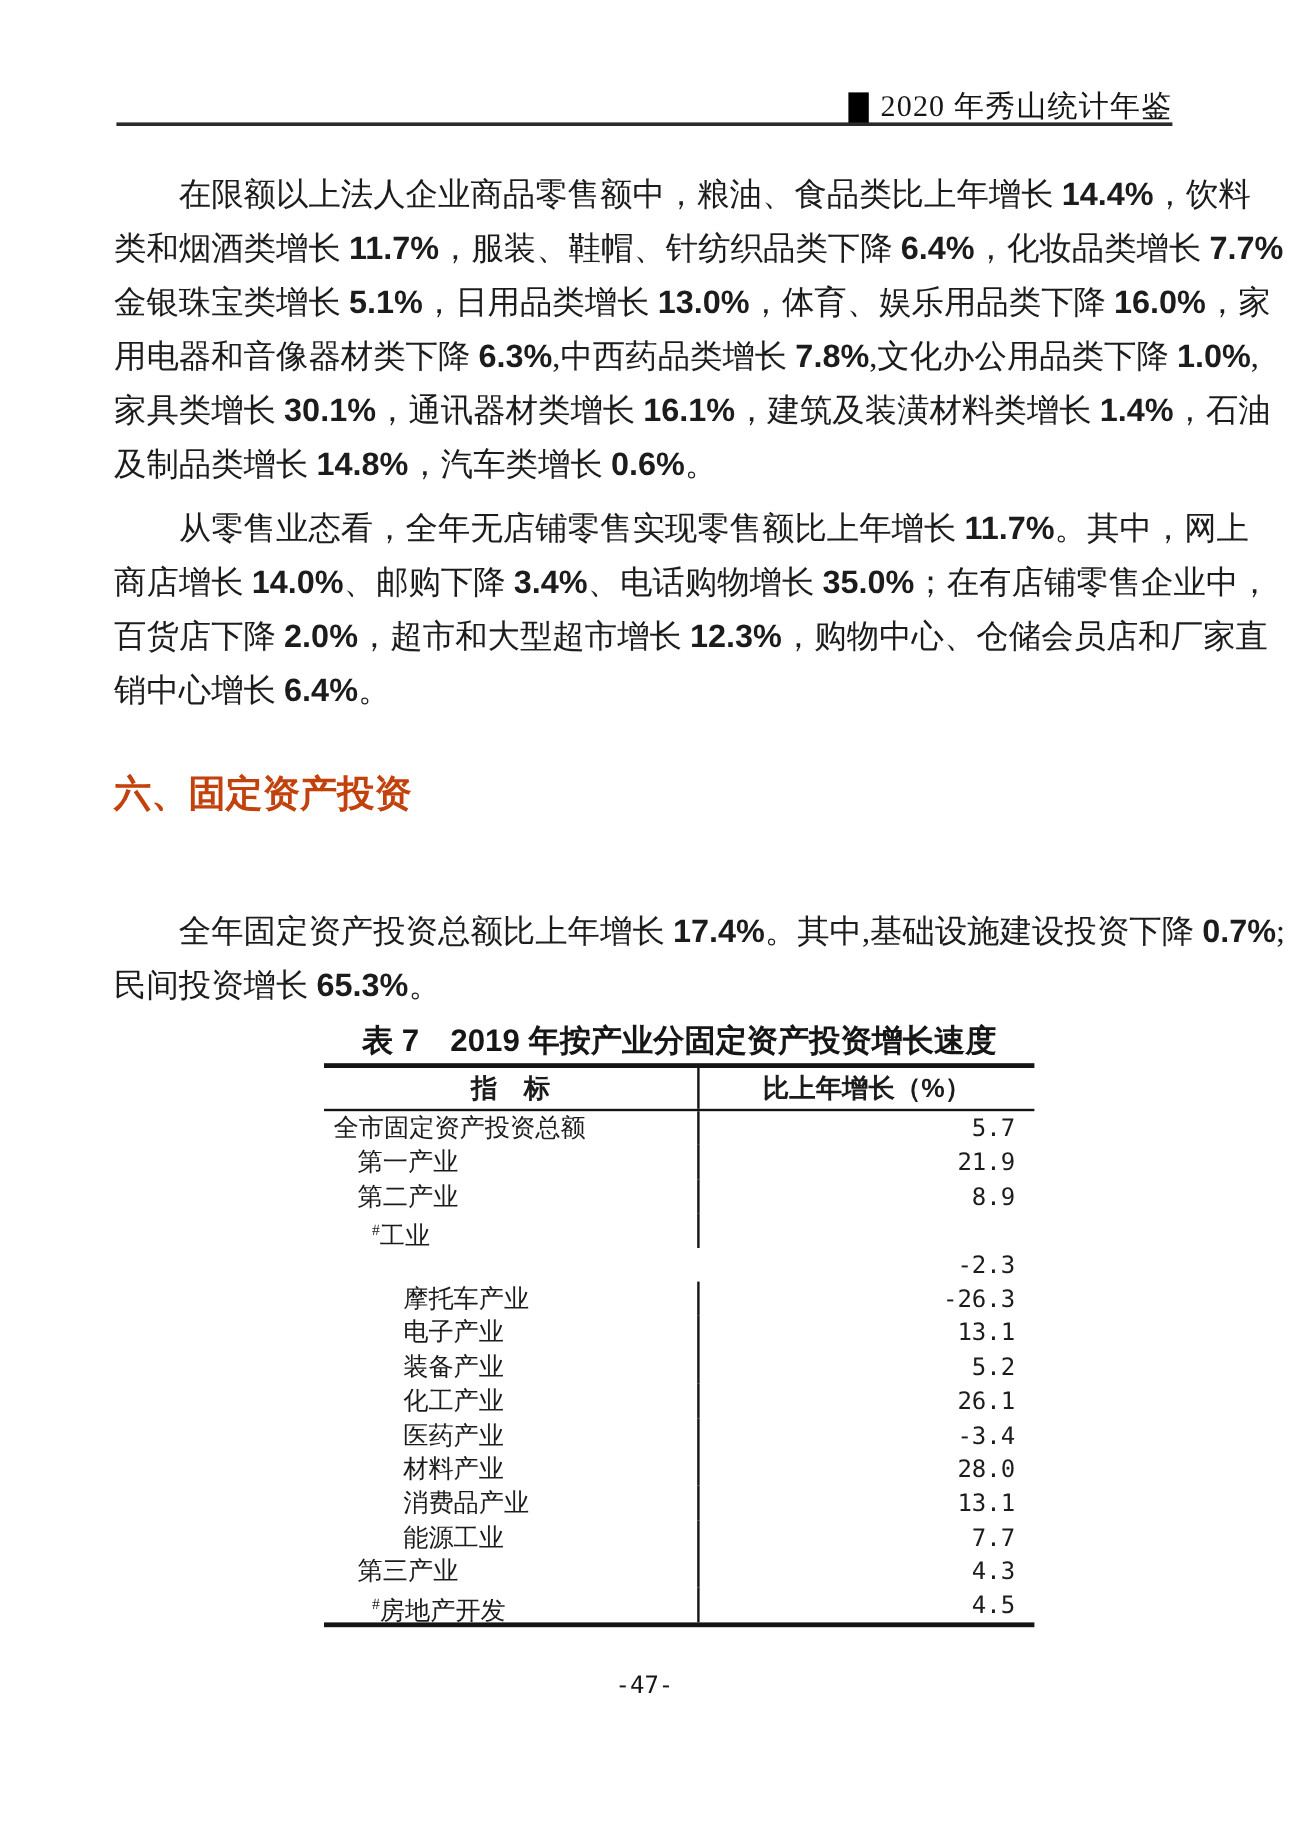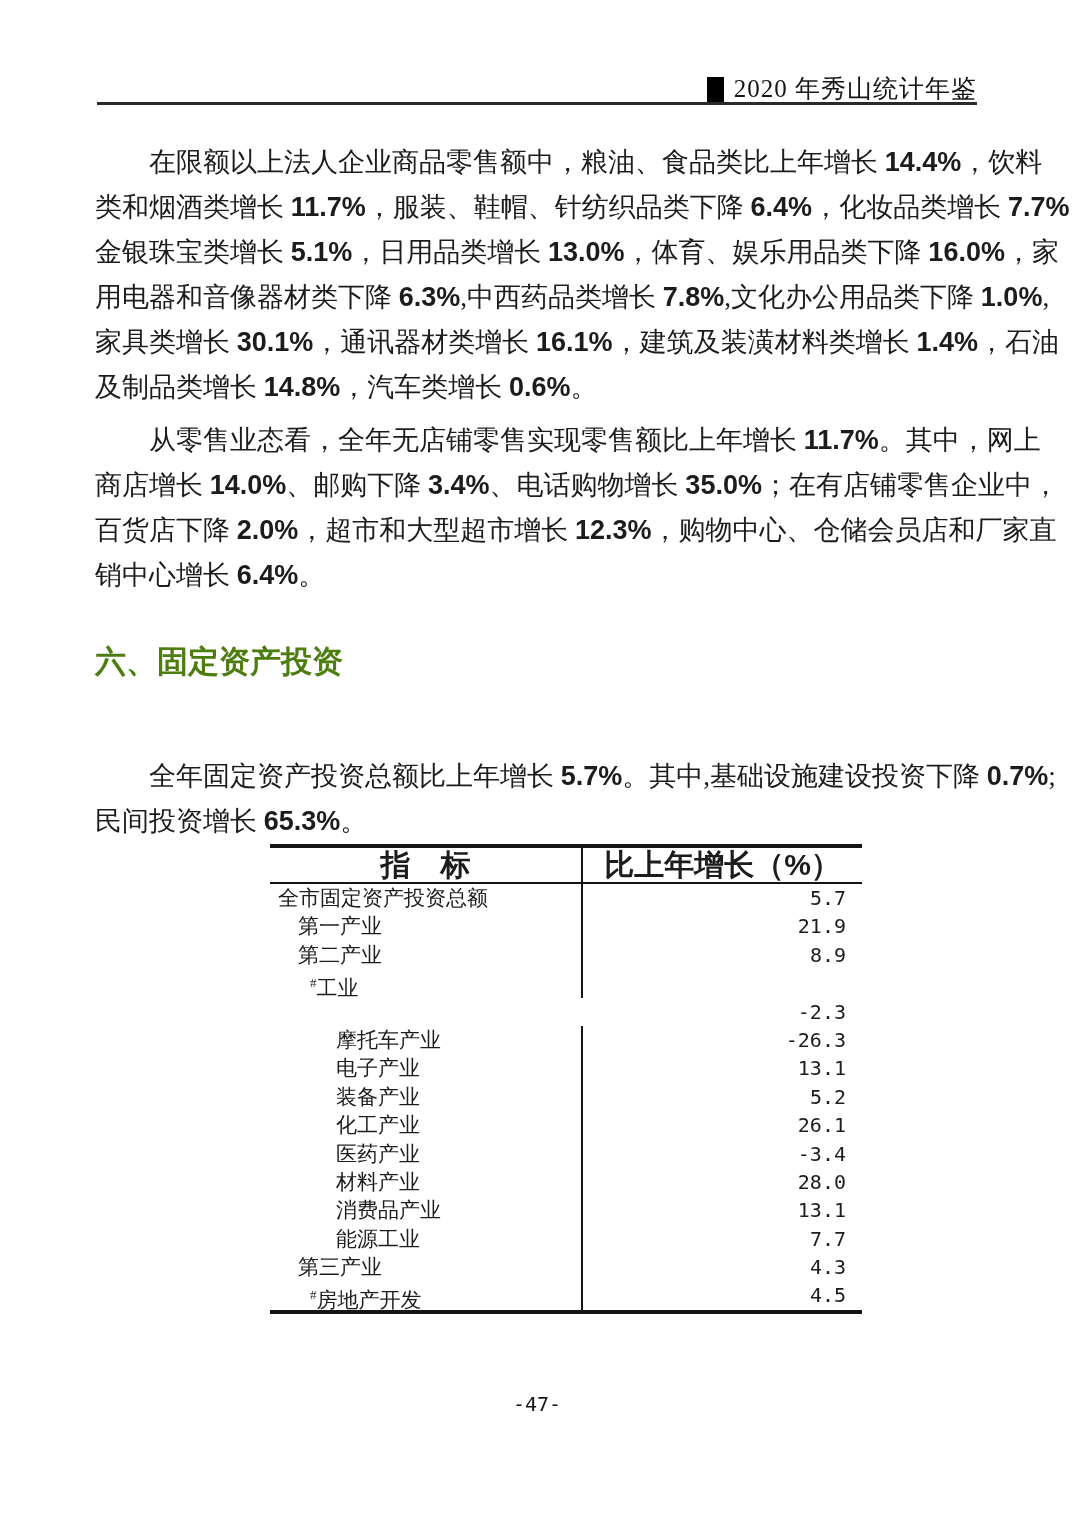--- a/index.html
+++ b/index.html
@@ -32,41 +32,41 @@
   .fill { text-align:justify; text-align-last:justify; }
   .endline { text-align:left; text-align-last:left; }
   .firstline { padding-left:54px; }
   .tl b { font-family:"Liberation Sans","DejaVu Sans",sans-serif; font-weight:bold; }
 
   .para2 { margin-top:8px; }
 
   .sec-heading {
     margin-top:44px; height:40px; line-height:40px;
     font-family:"Liberation Sans","DejaVu Sans",sans-serif;
-    font-weight:bold; font-size:31px; color:#4d7c0f;
+    font-weight:bold; font-size:31px; color:#c2410c;
   }
   .para3 { margin-top:72px; }
 
   
   .tbl-title {
     margin-top:4px; margin-left:175px; width:592px;
     text-align:center; height:38px; line-height:38px;
     font-family:"Liberation Sans","DejaVu Sans",sans-serif;
     font-weight:bold; font-size:26px; color:#161616;
   }
   .ytable {
     margin-left:175px; width:592px;
     border-top:4px solid #151515;
     border-bottom:4px solid #151515;
     box-sizing:border-box;
   }
   .ytable .hrow {
     display:flex; border-bottom:2px solid #151515; height:34px;
     font-family:"Liberation Sans","DejaVu Sans",sans-serif;
-    font-weight:bold; font-size:30px;
+    font-weight:bold; font-size:22px;
   }
   .ytable .hcell { line-height:34px; text-align:center; }
   .ytable .c1 { width:313px; border-right:2px solid #151515; box-sizing:border-box; }
   .ytable .c2 { flex:1; }
   .ytable .brow { display:flex; height:28.4px; font-size:21px;gap:44px; }
   .ytable .lbl { line-height:28.4px; white-space:nowrap; }
   .ytable .val {
     line-height:28.4px; text-align:right; padding-right:16px;
     font-family:"DejaVu Sans Mono","Liberation Mono",monospace;
     font-size:20px; box-sizing:border-box;
@@ -110,24 +110,25 @@
     <div class="para2">
       <div class="tl fill firstline">从零售业态看，全年无店铺零售实现零售额比上年增长 <b>11.7%</b>。其中，网上</div>
       <div class="tl fill">商店增长 <b>14.0%</b>、邮购下降 <b>3.4%</b>、电话购物增长 <b>35.0%</b>；在有店铺零售企业中，</div>
       <div class="tl fill">百货店下降 <b>2.0%</b>，超市和大型超市增长 <b>12.3%</b>，购物中心、仓储会员店和厂家直</div>
       <div class="tl endline">销中心增长 <b>6.4%</b>。</div>
     </div>
 
     <div class="sec-heading">六、固定资产投资</div>
 
     <div class="para3">
-      <div class="tl fill firstline">全年固定资产投资总额比上年增长 <b>5.7%</b>。其中,基础设施建设投资下降 <b>0.7%</b>;</div>
+      <div class="tl fill firstline">全年固定资产投资总额比上年增长 <b>17.4%</b>。其中,基础设施建设投资下降 <b>0.7%</b>;</div>
       <div class="tl endline">民间投资增长 <b>65.3%</b>。</div>
     </div>
 
+    <div class="tbl-title">表 7　2019 年按产业分固定资产投资增长速度</div>
 
     <div class="ytable">
       <div class="hrow">
         <div class="hcell c1">指　标</div>
         <div class="hcell c2">比上年增长（%）</div>
       </div>
 
       <div class="brow">
         <div class="lbl c1 ind0">全市固定资产投资总额</div>
         <div class="val c2">5.7</div>

